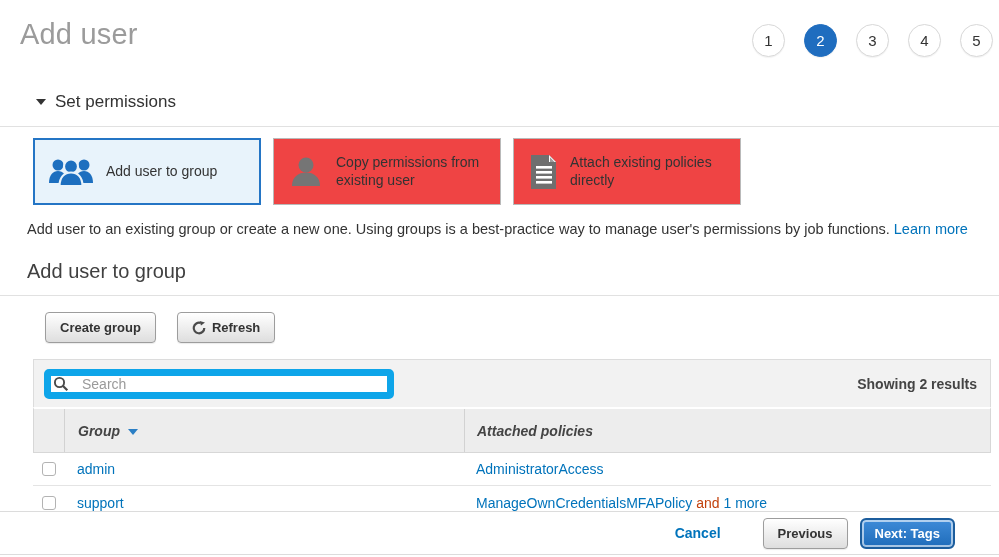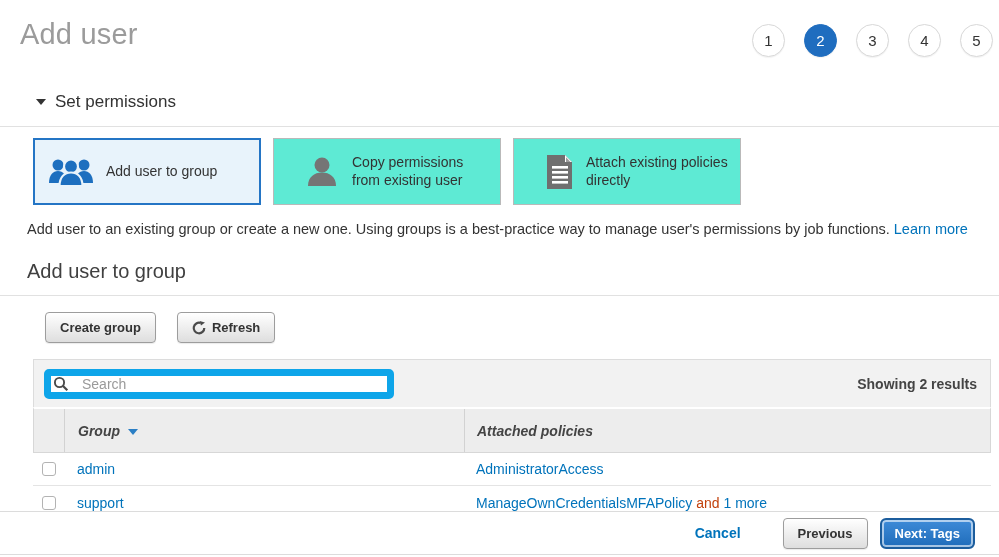--- a/index.html
+++ b/index.html
@@ -28,22 +28,22 @@
   .caret-down {
     width: 0; height: 0; border-left: 5px solid transparent; border-right: 5px solid transparent;
     border-top: 6px solid #333;
   }
   .section-title { font-size: 17px; color: #333; }
   .rule { border: none; border-top: 1px solid #e1e1e1; margin: 14px 0 0 0; }
 
   
   .cards { display: flex; gap: 12px; margin: 11px 0 0 33px; }
   .card {
-    width: 228px; height: 67px; border: 1px solid #b9b9b9; background: #5eead4;
-    display: flex; align-items: center; padding: 0 10px 0 30px; gap: 12px; cursor: pointer;
+    width: 228px; height: 67px; border: 1px solid #b9b9b9; background: #ef4444;
+    display: flex; align-items: center; padding: 0 10px 0 14px; gap: 12px; cursor: pointer;
   }
   .card.selected { border: 2px solid #2475c5; background: #e8f3fb; padding: 0 9px 0 13px; }
   .card-label { font-size: 14px; color: #333; line-height: 1.25; }
   .card-icon { flex: 0 0 auto; display: flex; align-items: center; }
 
   
   .description { margin: 16px 0 0 27px; font-size: 14.5px; color: #333; }
   a.link { color: #0073bb; text-decoration: none; cursor: pointer; }
 
   
@@ -99,21 +99,21 @@
   .checkbox {
     width: 14px; height: 14px; border: 1px solid #b3b3b3; border-radius: 3px; background: #fff; cursor: pointer;
   }
   .connector { color: #c2410c; }
 
   
   .footer {
     position: absolute; left: 0; right: 0; bottom: 2px;
     border-top: 1px solid #dcdcdc; border-bottom: 1px solid #dcdcdc;
     height: 44px; display: flex; align-items: center; justify-content: flex-end;
-    padding: 0 24px; gap: 12px; background: #fff;
+    padding: 0 44px; gap: 12px; background: #fff;
   }
   .cancel-link { font-size: 14px; font-weight: bold; margin-right: 18px; }
   .btn-primary {
     font-family: inherit; font-size: 13px; font-weight: bold; color: #fff;
     background: linear-gradient(#3e8bd8, #1f6cba);
     border: 2px solid #1c5d9d; border-radius: 6px; padding: 6px 13px; cursor: pointer;
     box-shadow: inset 0 0 0 2px rgba(255,255,255,.6);
   }
 </style>
 </head>

